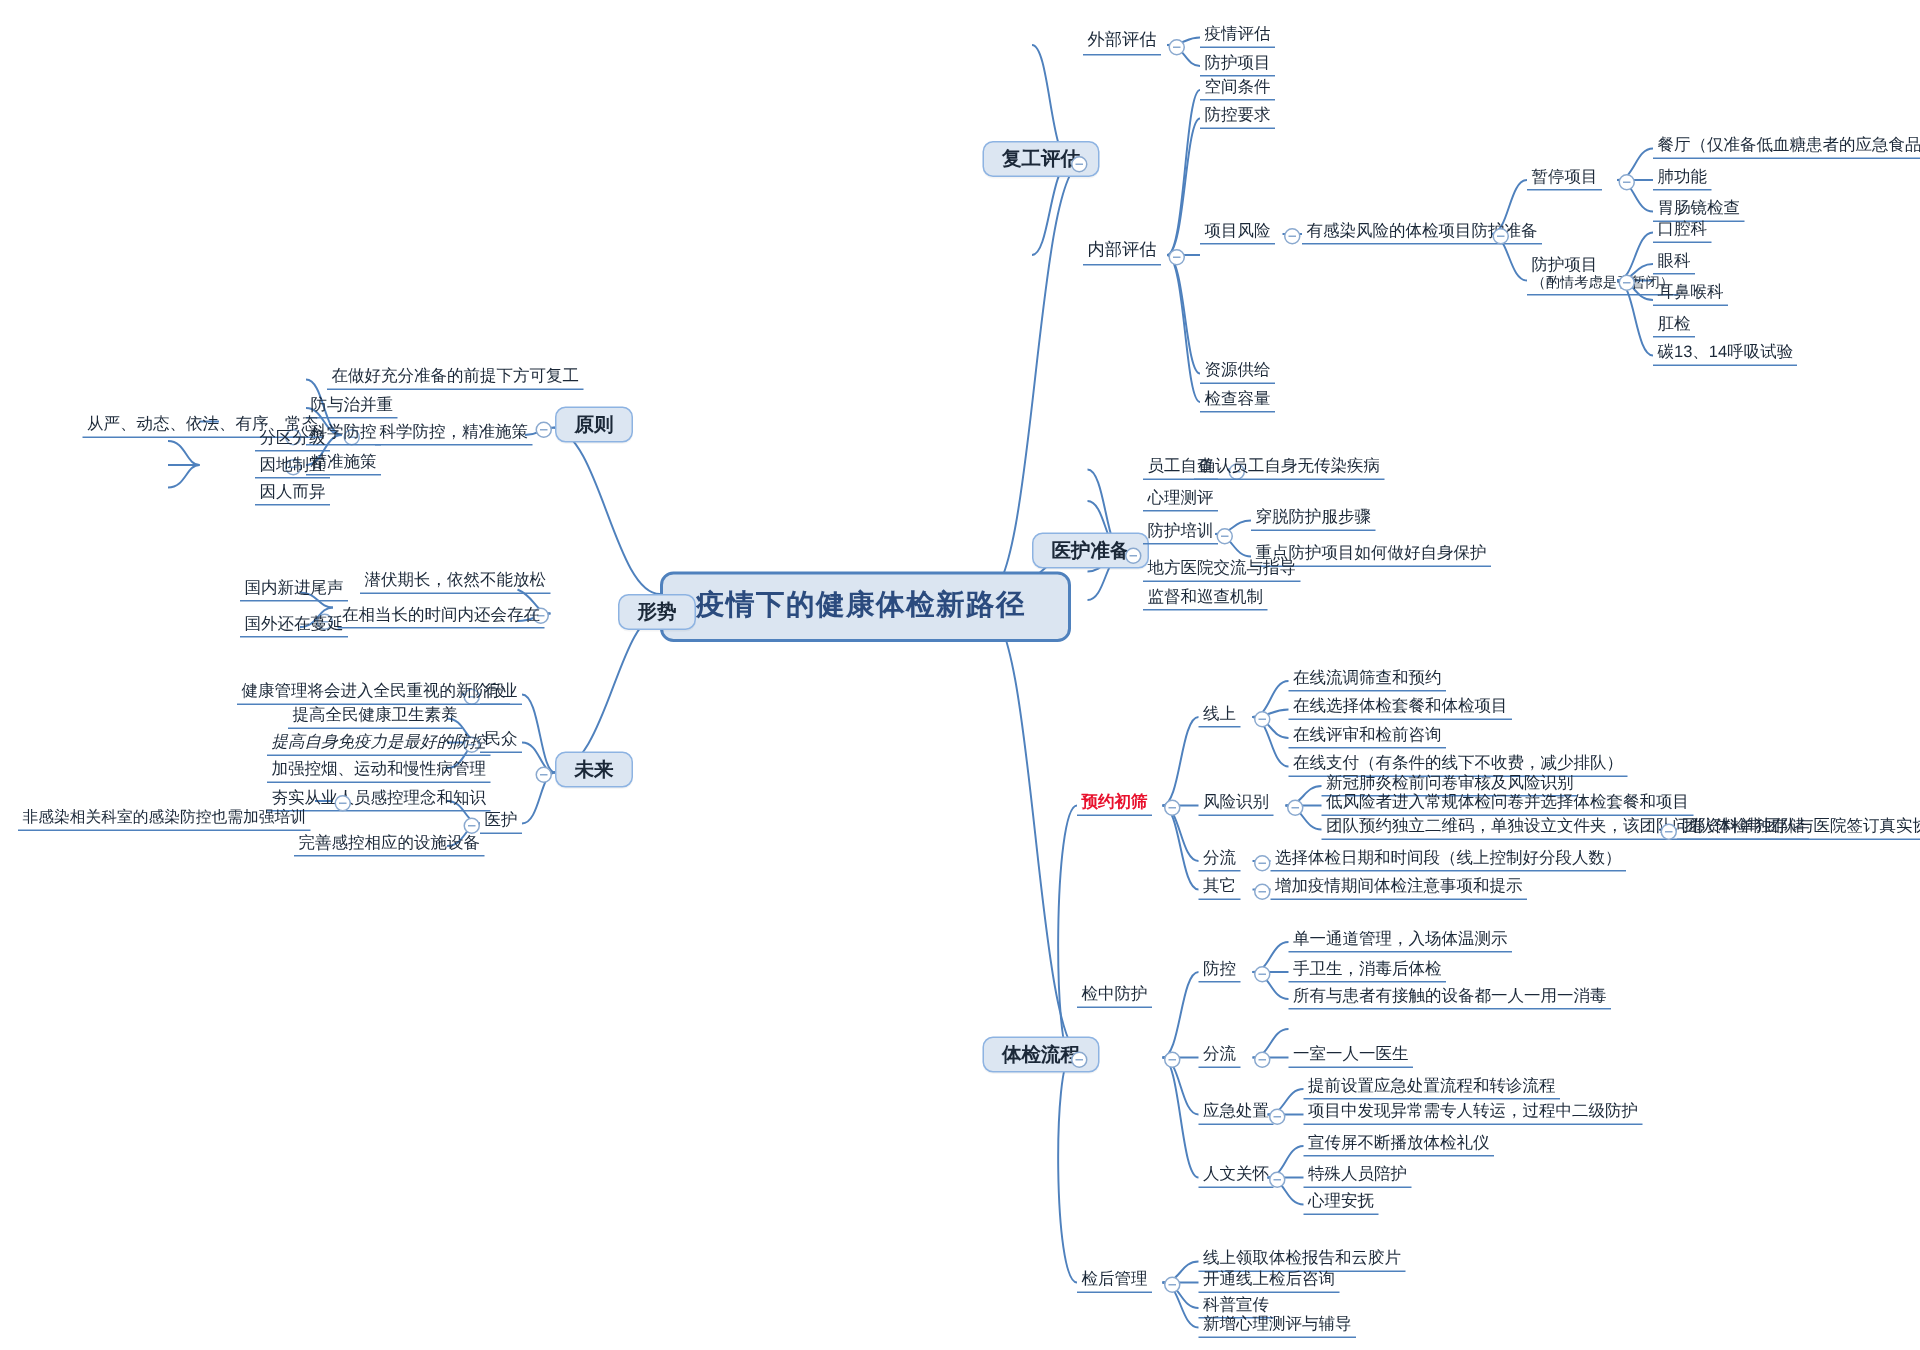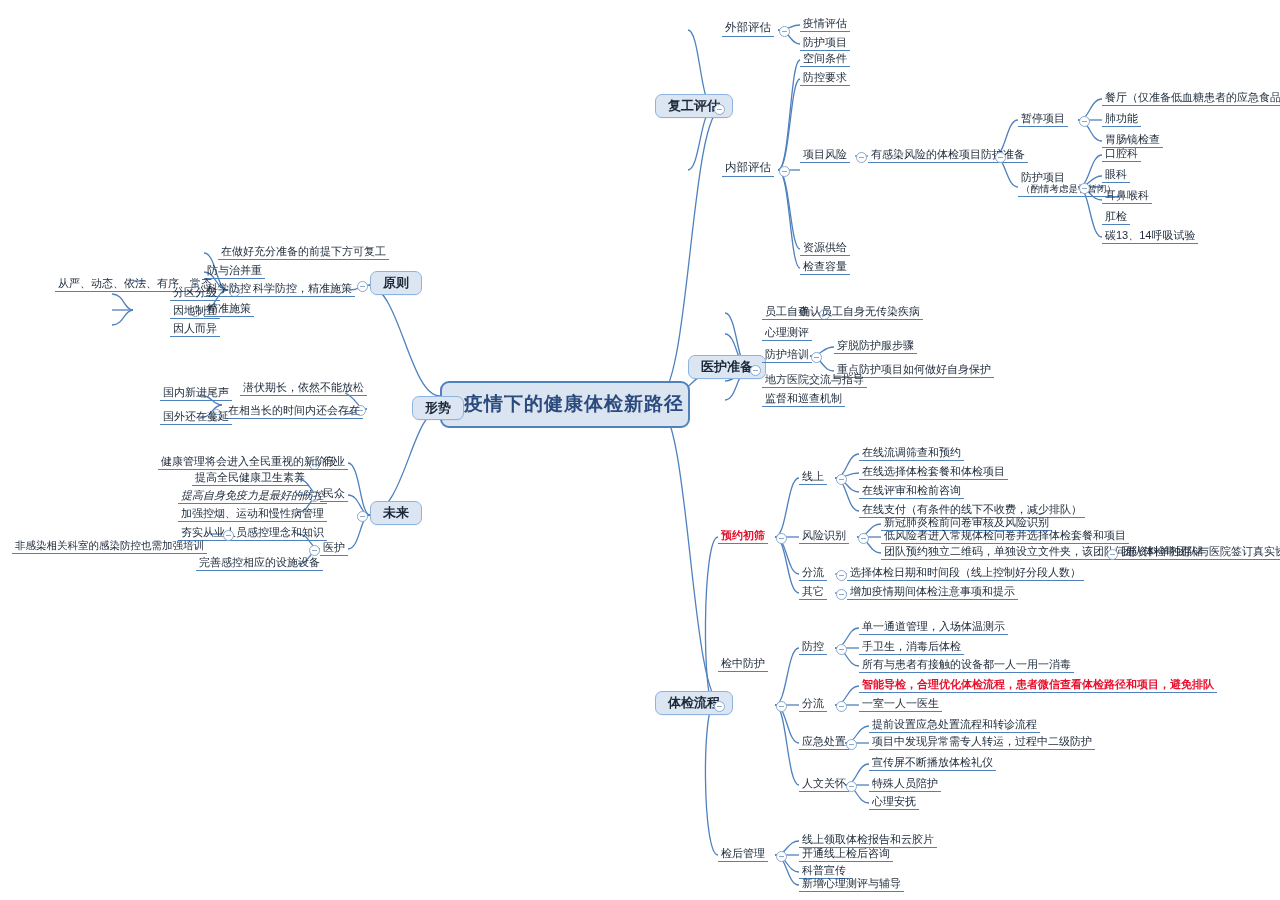--- a/index.html
+++ b/index.html
@@ -27,21 +27,21 @@
 
   .lvl1{
     font-size:13px;color:#1b2838;font-weight:bold;
     padding:4px 12px 5px 12px;
     background:#dce6f2;border:1.4px solid #8db3e2;border-radius:7px;
     box-shadow:0 1px 0 rgba(0,0,0,.04);
   }
 
   .root{
     font-size:19px;font-weight:bold;color:#2b4b7e;
-    padding:11px 4px 13px 22px;
+    padding:11px 28px 13px 22px;
     background:#dbe5f1;border:2.2px solid #4f81bd;border-radius:9px;
     letter-spacing:1px;
   }
 
   .red{color:#e8112d;font-weight:bold;}
   .redline{border-bottom-color:#4f81bd;}
 
   
   .tog{
     position:absolute;width:9px;height:9px;border-radius:50%;
@@ -337,23 +337,20 @@
   <span class="tog" style="left:776px;top:701px;"></span>
 
   <div class="node leaf" style="left:799px;top:640px;">防控</div>
   <span class="tog" style="left:836px;top:644px;"></span>
   <div class="node leaf" style="left:859px;top:620px;">单一通道管理，入场体温测示</div>
   <div class="node leaf" style="left:859px;top:640px;">手卫生，消毒后体检</div>
   <div class="node leaf" style="left:859px;top:658px;">所有与患者有接触的设备都一人一用一消毒</div>
 
   <div class="node leaf" style="left:799px;top:697px;">分流</div>
   <span class="tog" style="left:836px;top:701px;"></span>
-  <div class="node leaf redline" style="left:859px;top:678px;">
-    <span class="red">智能导检，合理优化体检流程，患者微信查看体检路径和项目，避免排队</span>
-  </div>
   <div class="node leaf" style="left:859px;top:697px;">一室一人一医生</div>
 
   <div class="node leaf" style="left:799px;top:735px;">应急处置</div>
   <span class="tog" style="left:846px;top:739px;"></span>
   <div class="node leaf" style="left:869px;top:718px;">提前设置应急处置流程和转诊流程</div>
   <div class="node leaf" style="left:869px;top:735px;">项目中发现异常需专人转运，过程中二级防护</div>
 
   <div class="node leaf" style="left:799px;top:777px;">人文关怀</div>
   <span class="tog" style="left:846px;top:781px;"></span>
   <div class="node leaf" style="left:869px;top:756px;">宣传屏不断播放体检礼仪</div>

